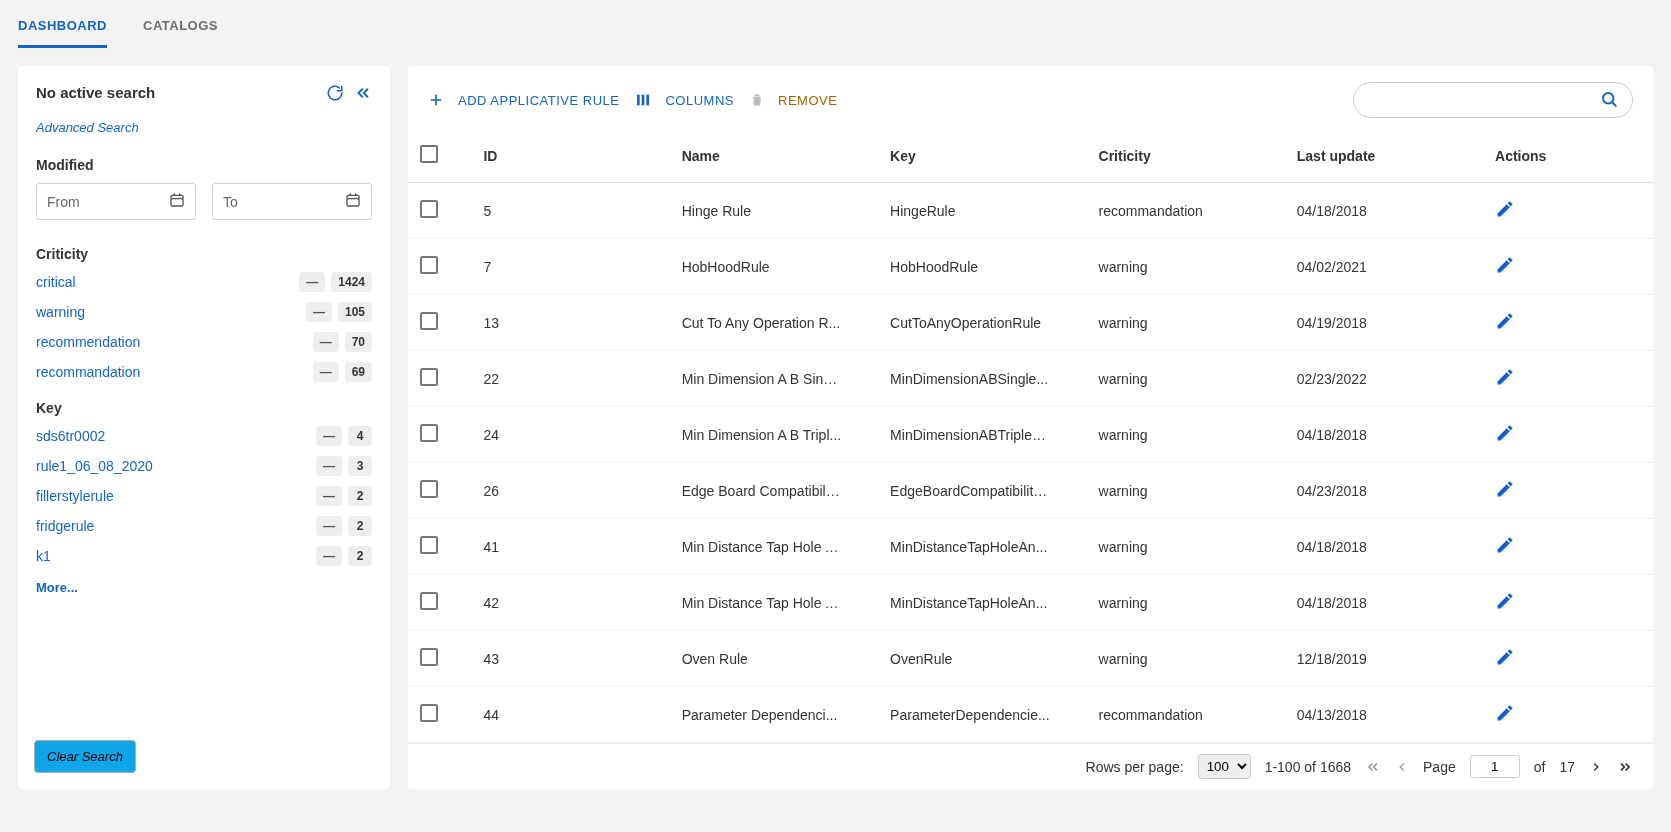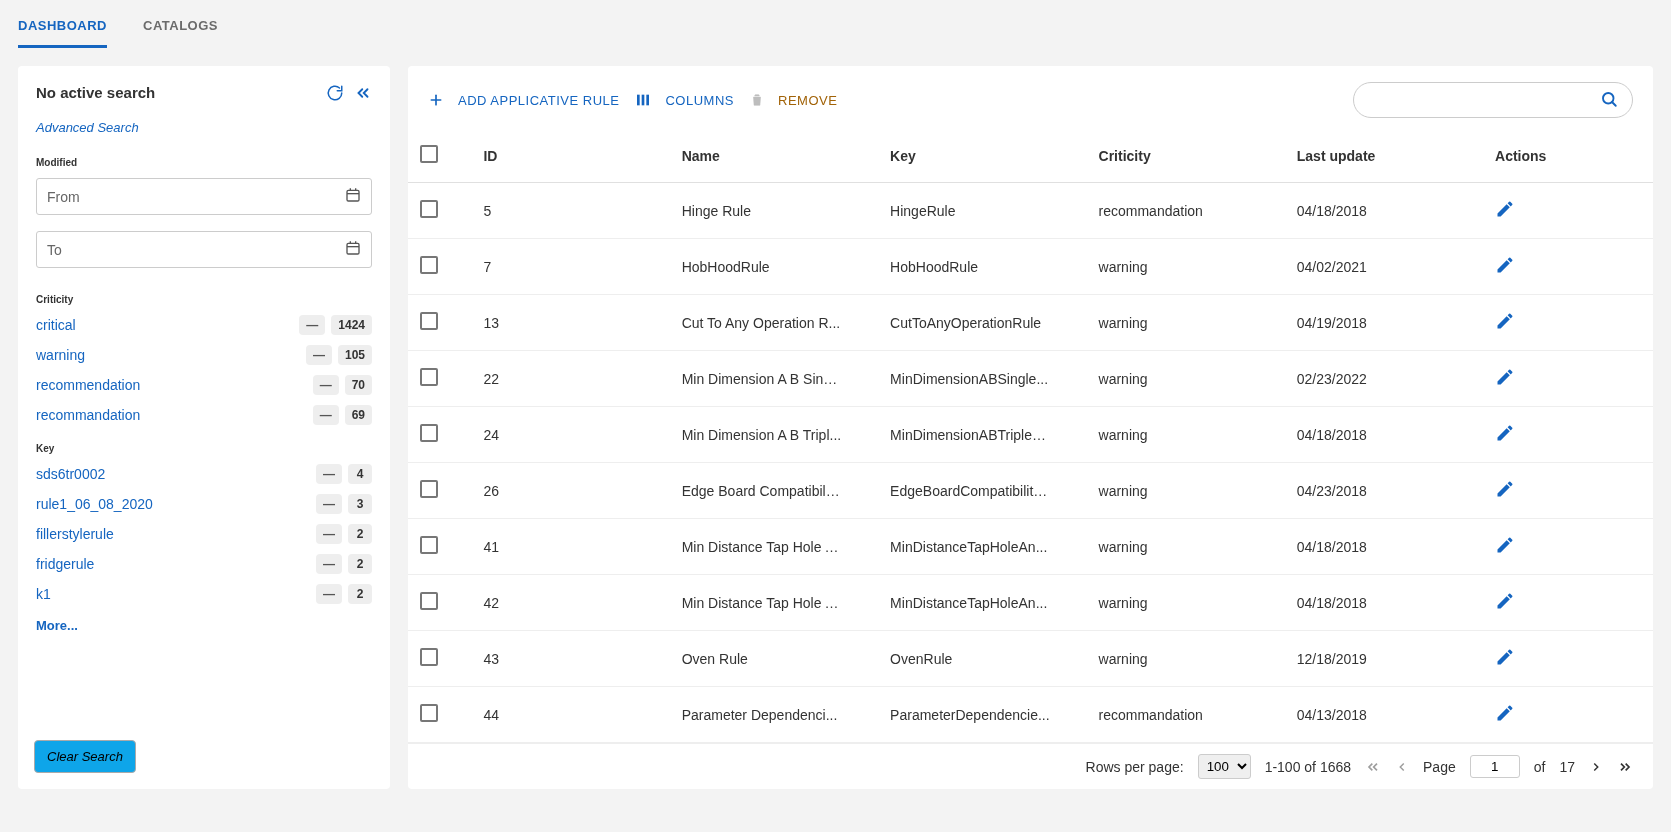--- a/index.html
+++ b/index.html
@@ -53,22 +53,22 @@
   .sidebar-header {
     display: flex;
     justify-content: space-between;
     align-items: flex-start;
     margin-bottom: 18px;
   }
   .sidebar-title { font-weight: 700; font-size: 15px; }
   .sidebar-icons { display: flex; gap: 10px; color: #1565c0; }
   .icon-btn { cursor: pointer; display:inline-flex; }
   .adv-link { color:#1565c0; font-style: italic; font-size: 13px; margin-bottom: 14px; display:inline-block; cursor:pointer; }
-  .section-title { font-weight: 700; font-size: 10px; margin: 8px 0 10px 0; }
-  .date-row { display:flex; gap:16px; margin-bottom: 18px; flex-direction: column; }
+  .section-title { font-weight: 700; font-size: 14px; margin: 8px 0 10px 0; }
+  .date-row { display:flex; gap:16px; margin-bottom: 18px; }
   .date-input {
     flex:1; display:flex; align-items:center; justify-content:space-between;
     border:1px solid #ccc; border-radius:3px; padding:8px 10px; color:#666;
     cursor:pointer; background:#fff;
   }
   .facet-item {
     display:flex; justify-content:space-between; align-items:center;
     margin-bottom: 10px;
   }
   .facet-label { color:#1565c0; cursor:pointer; }

